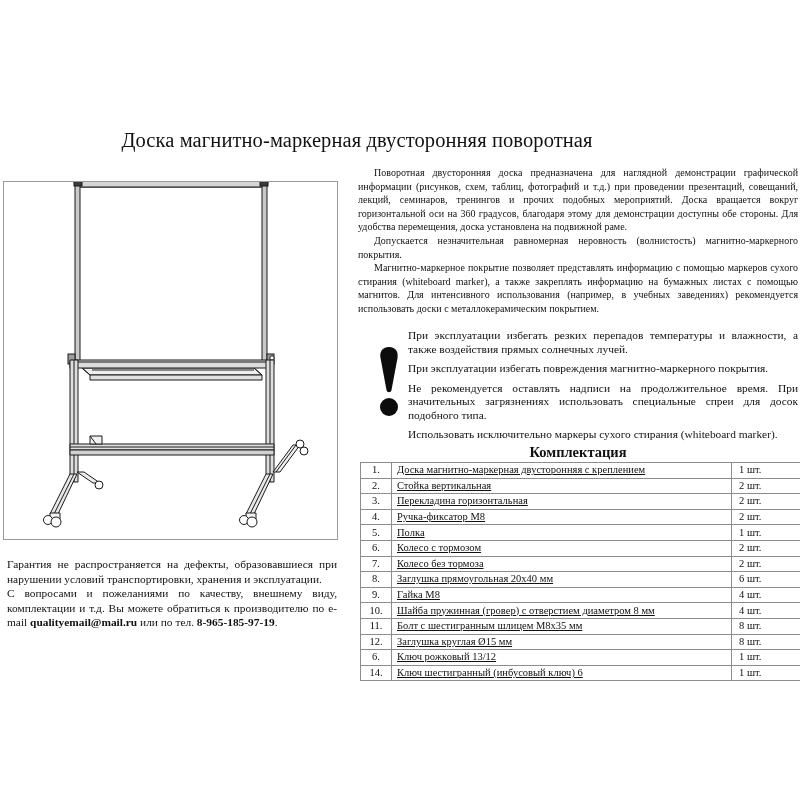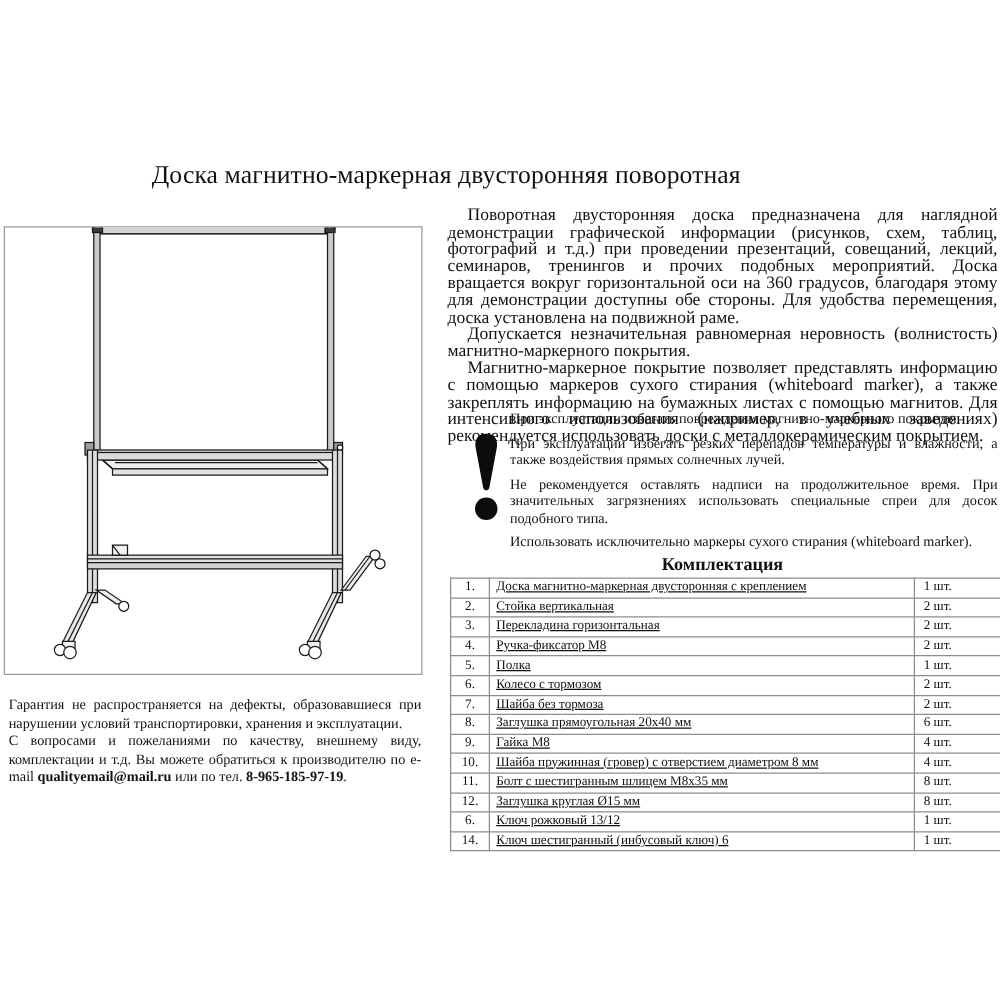--- a/index.html
+++ b/index.html
@@ -58,21 +58,21 @@
   }
 
   
   .body-col {
     position: absolute;
     left: 358px;
     top: 166px;
     width: 440px;
   }
   .para {
-    font-size: 14px;
+    font-size: 10px;
     line-height: 13.6px;
     text-align: justify;
     text-indent: 16px;
     margin: 0 0 0 0;
     hyphens: none;
   }
   .para + .para { margin-top: 0px; }
 
   
   .warn-block {
@@ -245,22 +245,22 @@
     <p class="para">Допускается незначительная равномерная неровность (волнистость) магнитно-маркерного покрытия.</p>
     <p class="para">Магнитно-маркерное покрытие позволяет представлять информацию с помощью маркеров сухого стирания (whiteboard marker), а также закреплять информацию на бумажных листах с помощью магнитов. Для интенсивного использования (например, в учебных заведениях) рекомендуется использовать доски с металлокерамическим покрытием.</p>
   </div>
 
   <div class="warn-block">
     <svg class="warn-icon" viewBox="0 0 30 74">
       <path d="M15 2 C22 2 24.5 7 23.5 13 L17.5 45 C17 48 13 48 12.5 45 L6.5 13 C5.5 7 8 2 15 2 Z" fill="#0c0c0c"></path>
       <circle cx="15" cy="62" r="9" fill="#0c0c0c"></circle>
     </svg>
     <div class="warn-lines">
+      <p class="warn-item">При эксплуатации избегать резких перепадов температуры и влажности, а также воздействия прямых солнечных лучей.</p>
       <p class="warn-item">При эксплуатации избегать повреждения магнитно-маркерного покрытия.</p>
-      <p class="warn-item">При эксплуатации избегать резких перепадов температуры и влажности, а также воздействия прямых солнечных лучей.</p>
       <p class="warn-item">Не рекомендуется оставлять надписи на продолжительное время. При значительных загрязнениях использовать специальные спреи для досок подобного типа.</p>
       <p class="warn-item">Использовать исключительно маркеры сухого стирания (whiteboard marker).</p>
     </div>
   </div>
 
   <div class="kit-heading">Комплектация</div>
 
   <table class="kit-table">
     <tbody>
         <tr>
@@ -288,21 +288,21 @@
           <td class="c-name">Полка</td>
           <td class="c-qty">1 шт.</td>
         </tr>
         <tr>
           <td class="c-num">6.</td>
           <td class="c-name">Колесо с тормозом</td>
           <td class="c-qty">2 шт.</td>
         </tr>
         <tr>
           <td class="c-num">7.</td>
-          <td class="c-name">Шайба без тормоза</td>
+          <td class="c-name">Колесо без тормоза</td>
           <td class="c-qty">2 шт.</td>
         </tr>
         <tr>
           <td class="c-num">8.</td>
           <td class="c-name">Заглушка прямоугольная 20х40 мм</td>
           <td class="c-qty">6 шт.</td>
         </tr>
         <tr>
           <td class="c-num">9.</td>
           <td class="c-name">Гайка М8</td>

